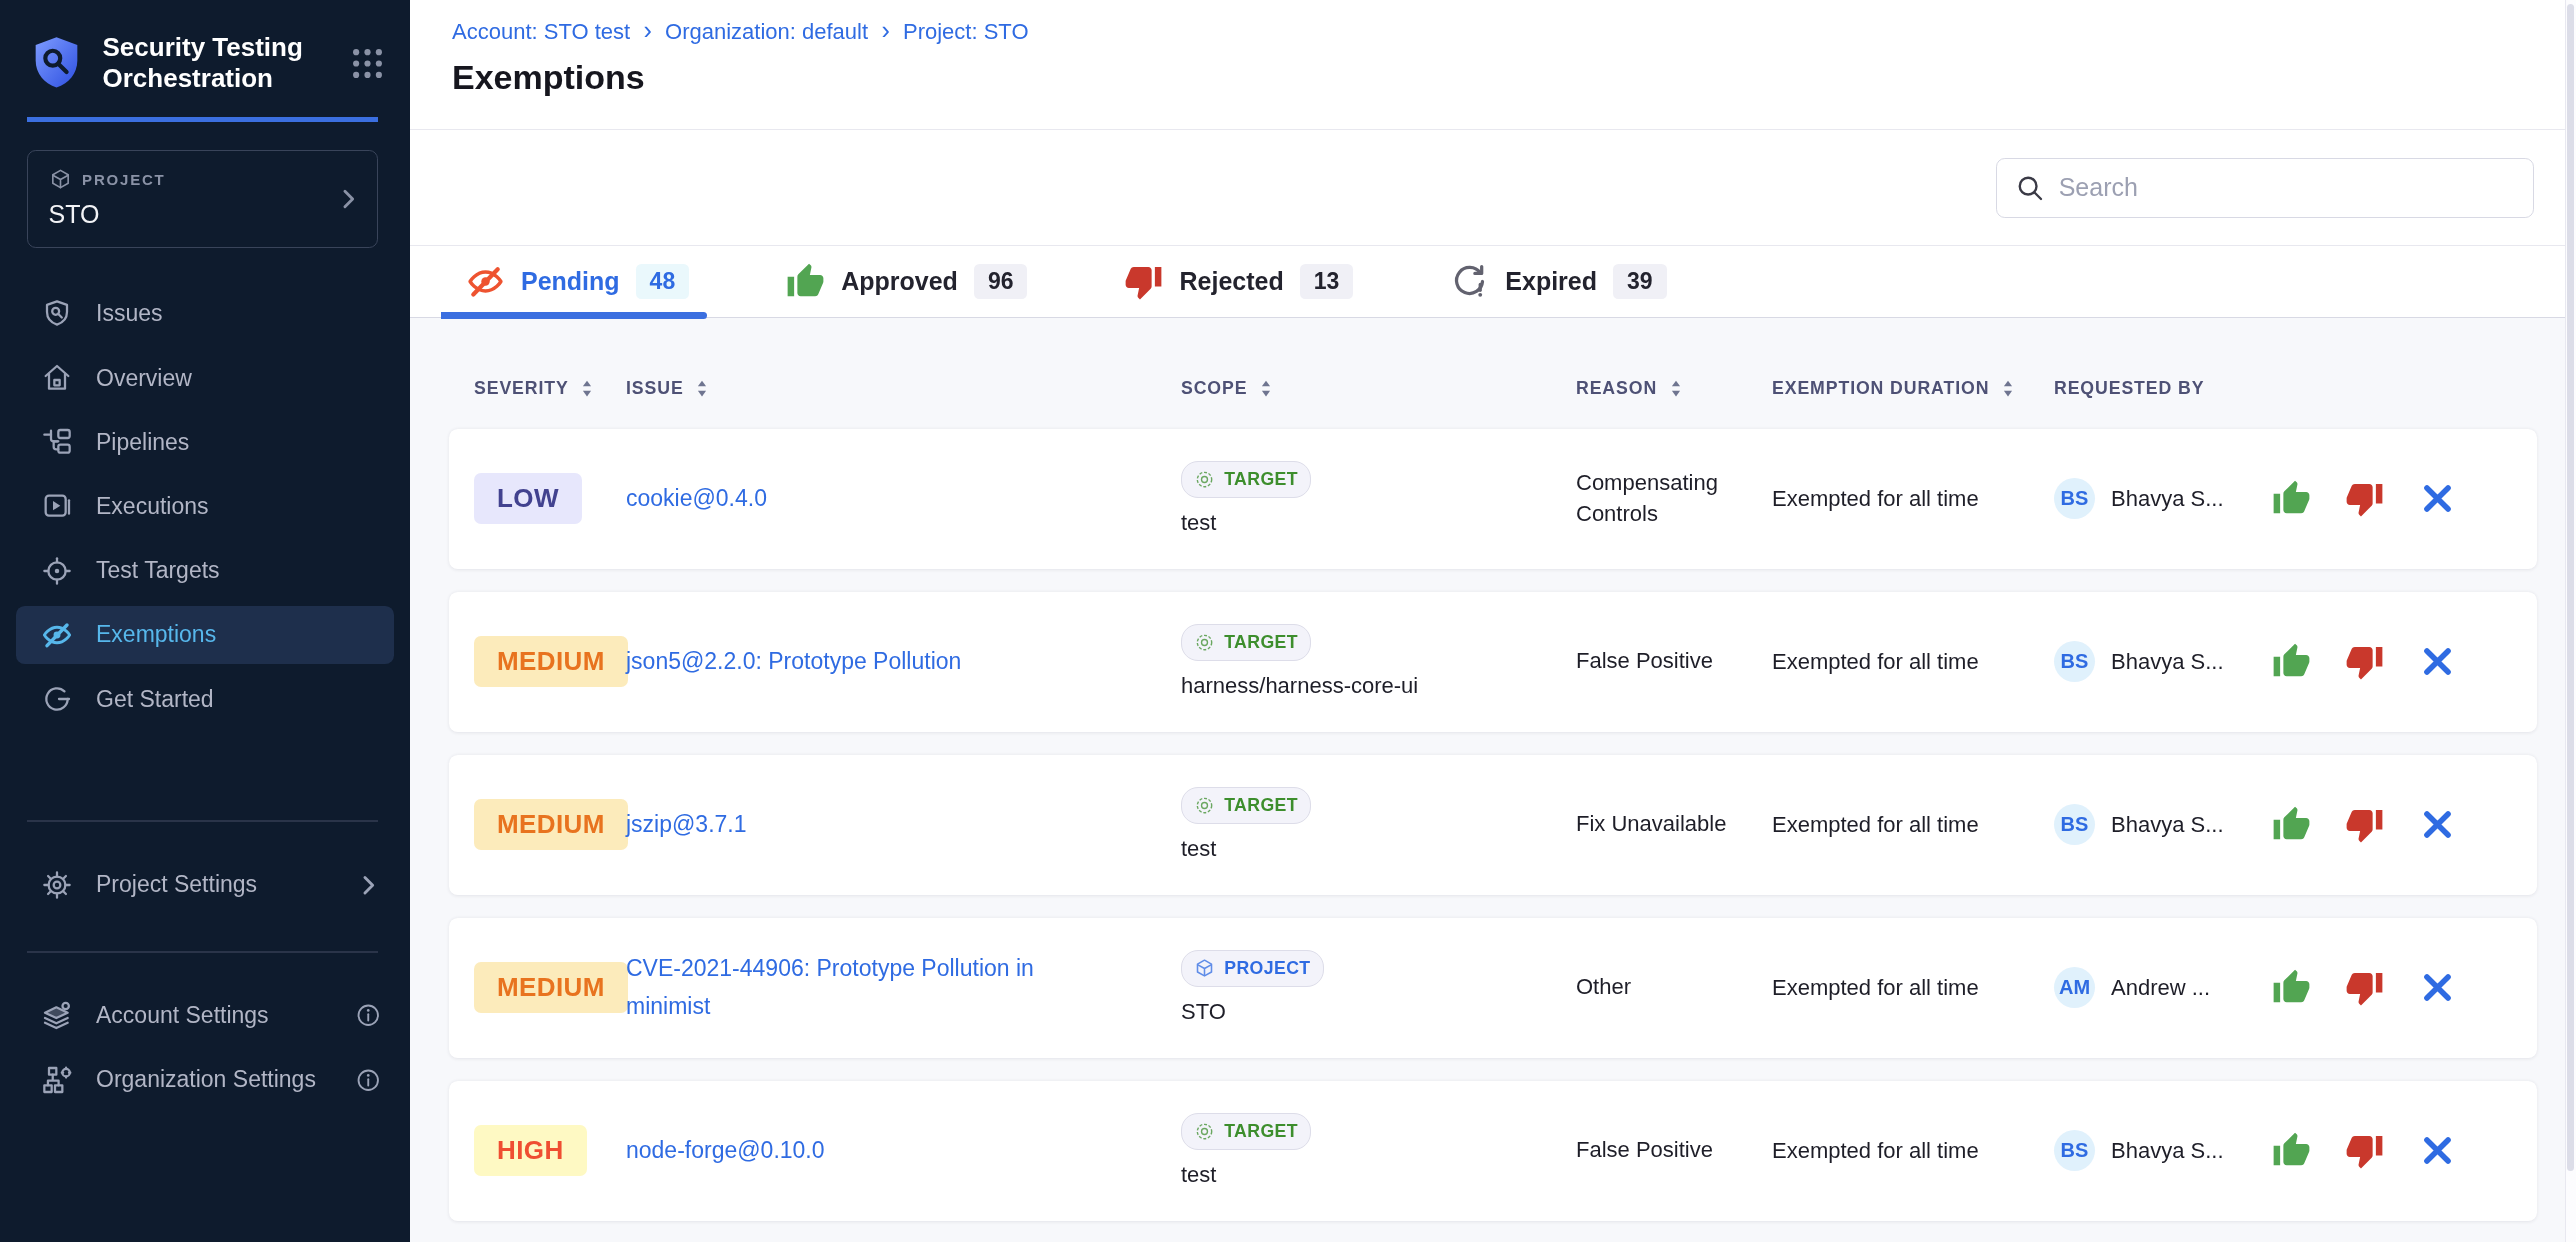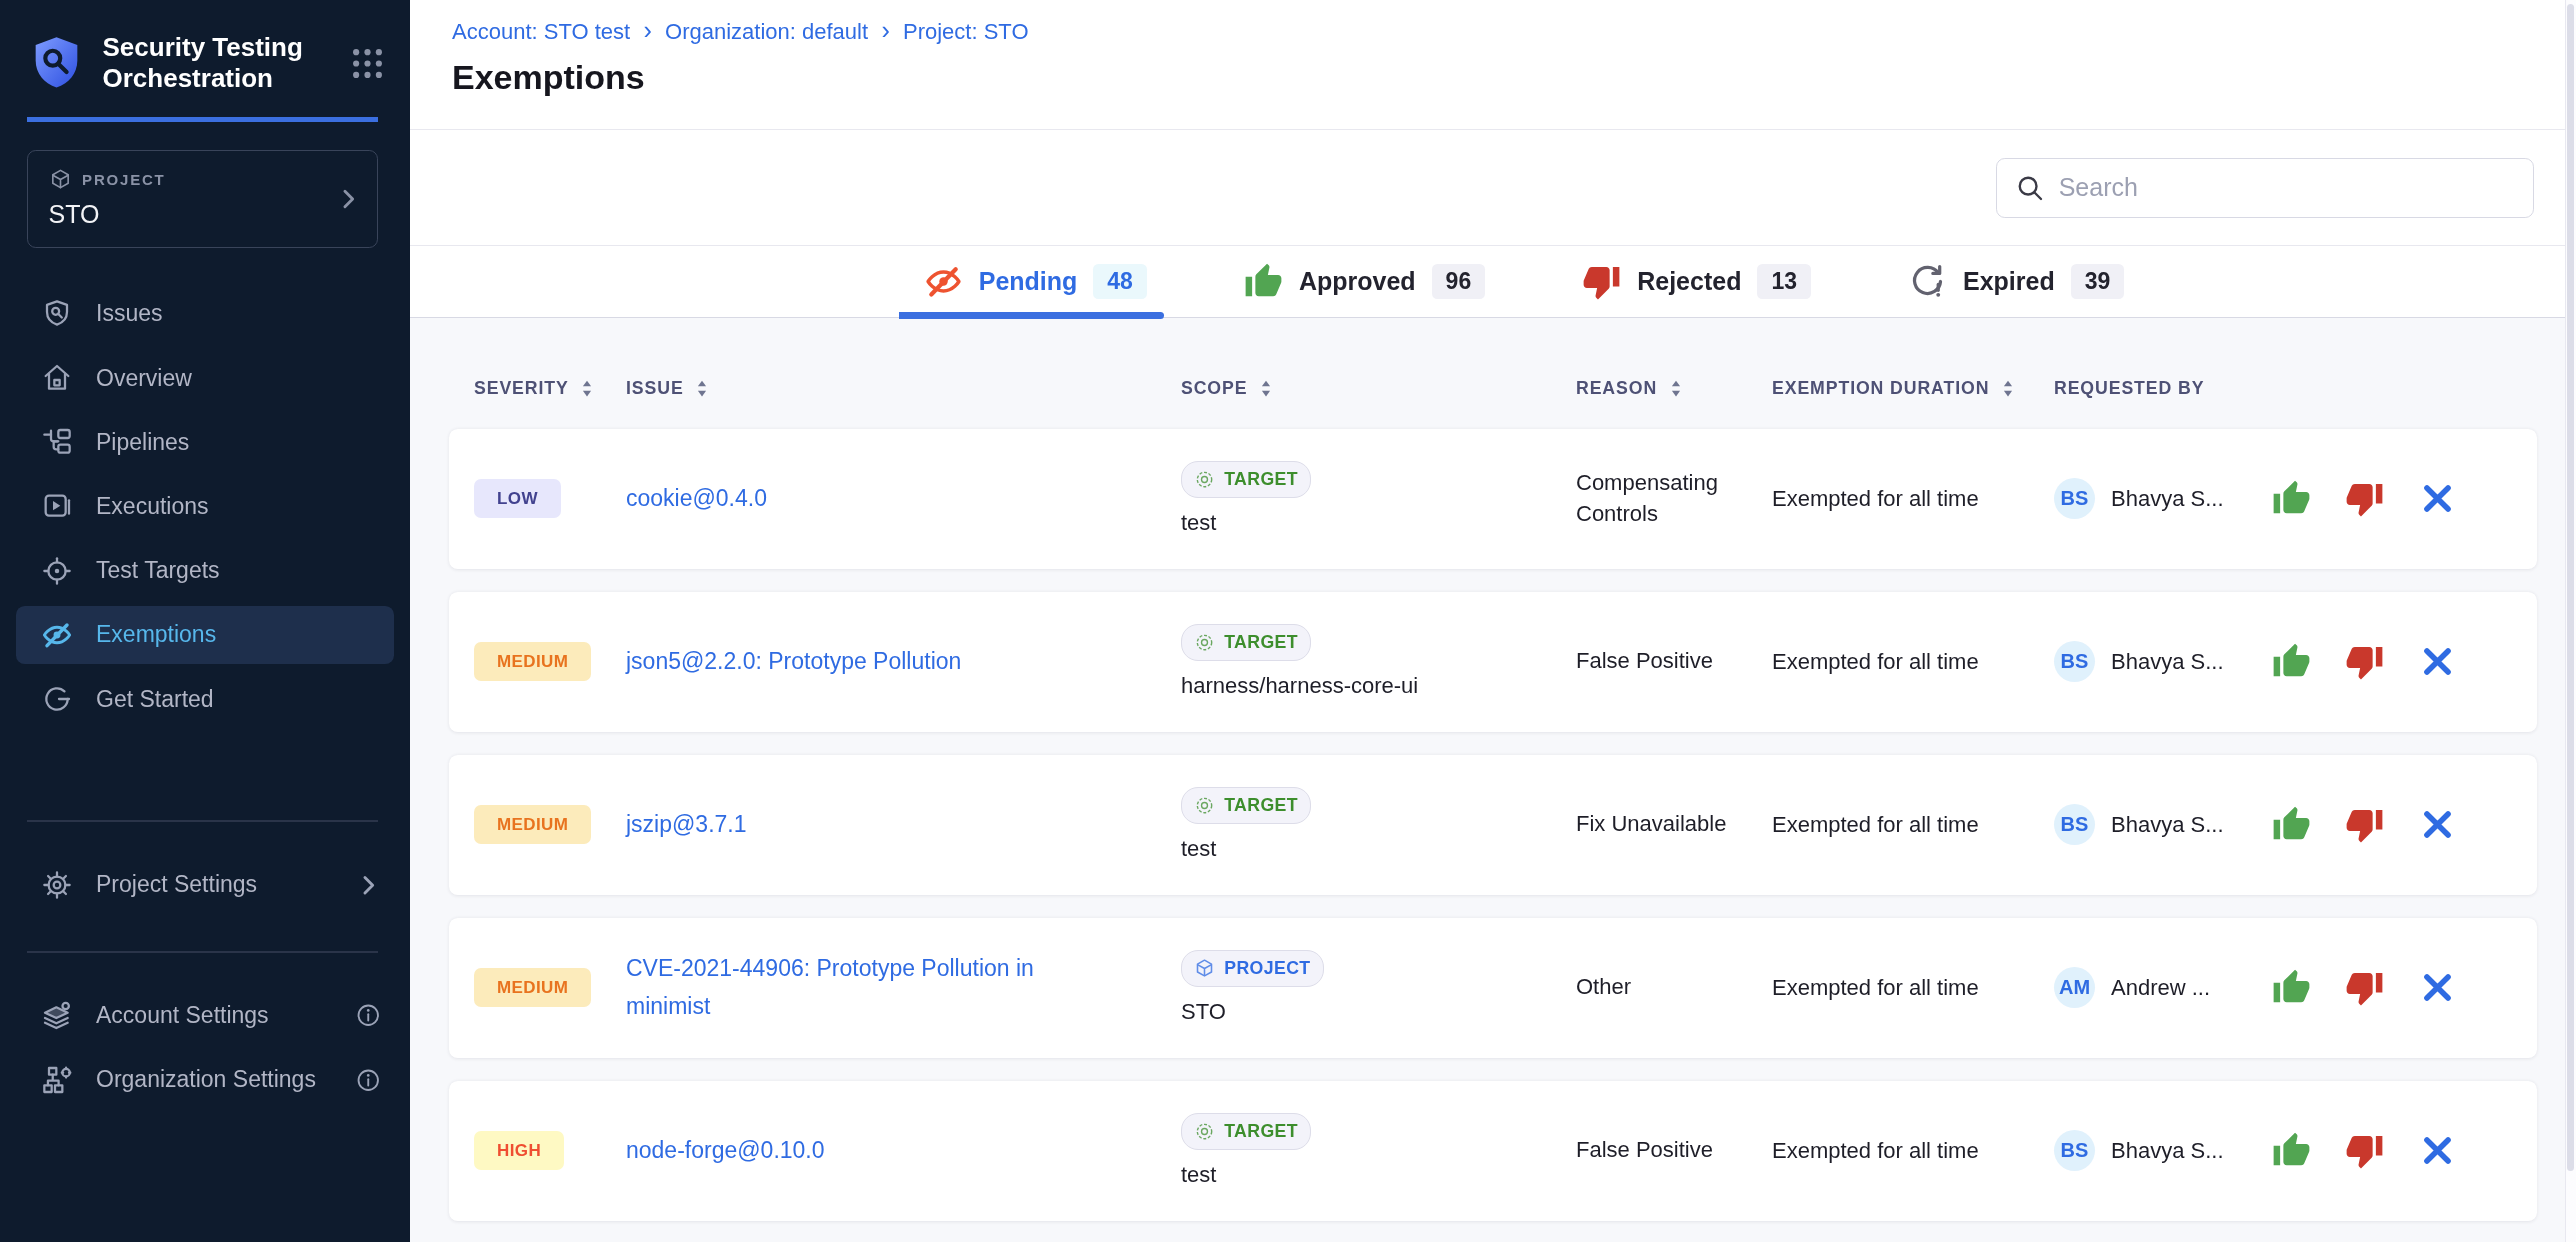--- a/index.html
+++ b/index.html
@@ -36,36 +36,36 @@
   .breadcrumb { display: flex; align-items: center; gap: 13.3px; font-size: 22px; color: #2F6BE2; }
   .crumb { cursor: pointer; }
   .crumb-sep { font-size: 25px; line-height: 1; padding-bottom: 3.5px; }
   .page-title { font-size: 34px; font-weight: bold; color: #16161E; margin-top: 11.5px; }
   .toolbar { height: 116px; border-bottom: 1.8px solid #E8E8EF; display: flex; align-items: center; justify-content: flex-end; padding-right: 42px; }
   .searchbox { width: 538px; height: 60px; border: 1.8px solid #D8D9E4; border-radius: 8.8px; display: flex; align-items: center; gap: 14px; padding: 0 17.7px; background: #fff; }
   .searchbox .s-icon { width: 30px; height: 30px; color: #3A3A46; flex-shrink: 0; }
   .searchbox input { border: none; outline: none; flex: 1; font-size: 25px; color: #33333d; font-family: inherit; background: transparent; }
   .searchbox input::placeholder { color: #9CA0B2; }
 
-  .tabsbar { height: 72px; border-bottom: 1.8px solid #D8D9E4; display: flex; align-items: stretch; gap: 69px; padding-left: 62px; justify-content: center; }
+  .tabsbar { height: 72px; border-bottom: 1.8px solid #D8D9E4; display: flex; align-items: stretch; gap: 69px; padding-left: 42px; }
   .tab { display: flex; align-items: center; gap: 16px; padding: 0 14px; position: relative; font-size: 25px; font-weight: bold; color: #23232E; cursor: pointer; }
   .tab-icon { width: 39px; height: 39px; flex-shrink: 0; }
   .tab-count { background: #F0F0F6; border-radius: 5.3px; padding: 4.4px 14px; font-size: 23px; font-weight: bold; color: #23232E; }
   .tab.active { color: #2F6BE2; }
   .tab.active .tab-count { background: #EAF8FC; color: #2F6BE2; }
   .tab.active::after { content: ""; position: absolute; left: -10.6px; right: -3.5px; bottom: -1.8px; height: 7px; background: #3B6FE0; border-radius: 0 7px 7px 0; }
 
   .table-area { flex: 1; background: #F7F8FB; padding: 0 39px; overflow: hidden; }
   .grid-cols { display: grid; grid-template-columns: 152px 555px 395px 196px 282px 200px 1fr; padding: 0 25px; }
   .thead { margin-top: 50px; height: 41px; align-items: center; }
   .th { display: flex; align-items: center; gap: 11.5px; font-size: 17.7px; font-weight: bold; letter-spacing: 0.9px; color: #4E5175; }
   .sort { width: 14px; height: 23px; color: #6F7590; cursor: pointer; flex-shrink: 0; }
   .rows { margin-top: 19.5px; }
   .row-card { background: #fff; border-radius: 8.8px; height: 140px; margin-bottom: 23px; align-items: center; box-shadow: 0 0.9px 3.5px rgba(35,36,60,0.09); }
-  .sev-badge { display: inline-block; padding: 9.7px 23px; border-radius: 7px; font-size: 17px; font-weight: bold; letter-spacing: 0.4px; }
+  .sev-badge { display: inline-block; padding: 9.7px 23px; border-radius: 7px; font-size: 26px; font-weight: bold; letter-spacing: 0.4px; }
   .sev-LOW { background: #E7E7FC; color: #42428F; }
   .sev-MEDIUM { background: #FCEBBB; color: #E8731F; }
   .sev-HIGH { background: #fef9c3; color: #EF4E31; }
   .issue-link { color: #2F6BE2; font-size: 23px; line-height: 1.65; max-width: 460px; display: inline-block; cursor: pointer; }
   .cell-scope { display: flex; flex-direction: column; align-items: flex-start; }
   .scope-badge { display: inline-flex; align-items: center; gap: 8.8px; background: #F3F3FA; border: 1.8px solid #DDDDE9; border-radius: 17px; padding: 7px 12.4px; font-size: 17.7px; font-weight: bold; letter-spacing: 0.4px; }
   .scope-badge .scope-ic { width: 21px; height: 21px; opacity: 0.75; }
   .scope-target { color: #3D8E2D; }
   .scope-project { color: #2F6BE2; }
   .scope-name { font-size: 22px; color: #1E1E28; margin-top: 12.4px; }

